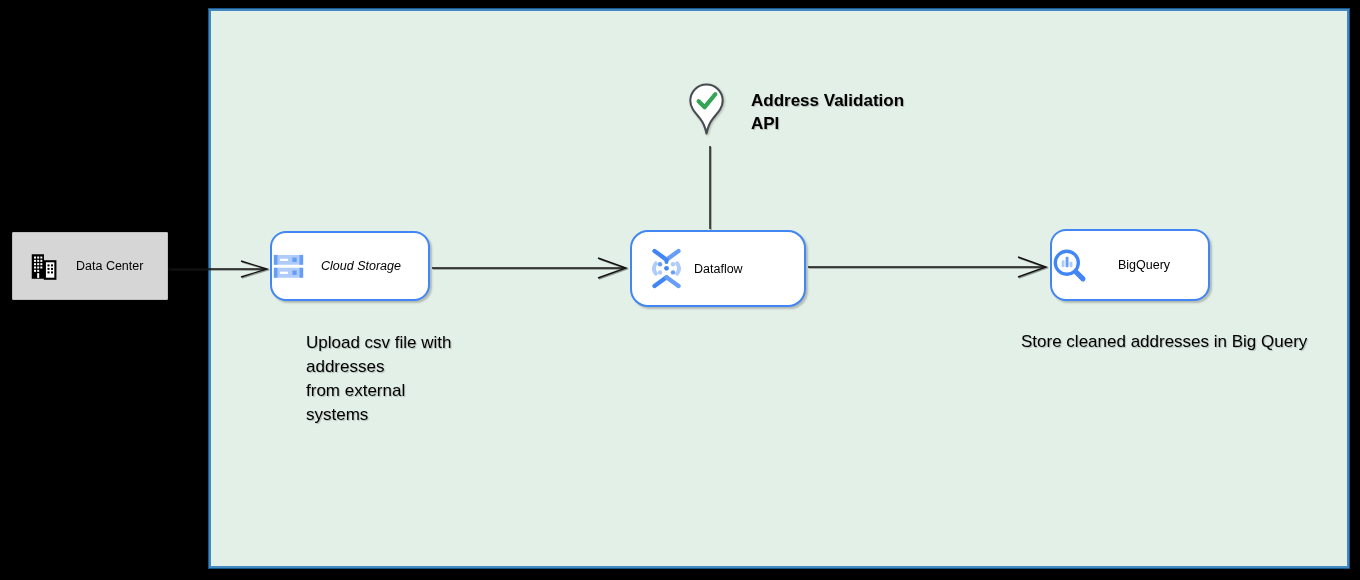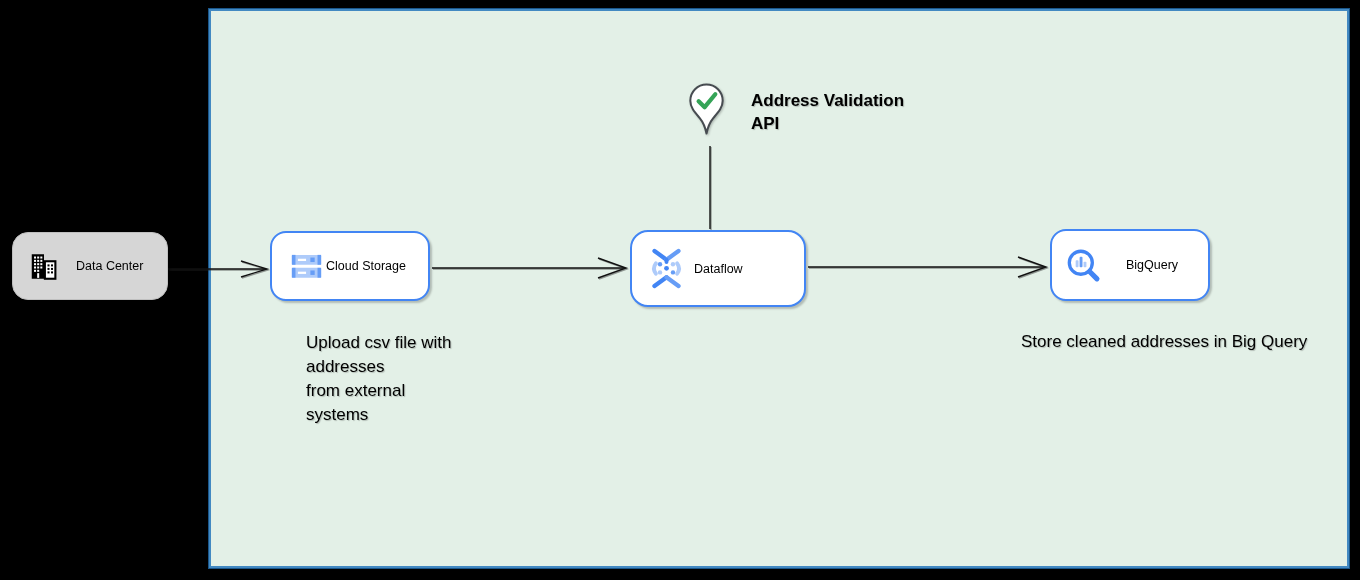--- a/index.html
+++ b/index.html
@@ -41,38 +41,38 @@
     border: 2px solid var(--node-border);
     box-shadow: 2px 2px 2px rgba(0,0,0,0.22);
   }
   .node .label {
     font-size: 12.5px;
     color: var(--text-color);
     white-space: nowrap;
   }
   .node-datacenter {
     left: 12px; top: 232px; width: 156px; height: 68px;
-    border-radius: 16px;
+    border-radius: 1px;
     background: var(--datacenter-fill);
     border: 1px solid var(--datacenter-border);
     padding-left: 17px; gap: 18px;
     box-shadow: 2px 2px 2px rgba(0,0,0,0.35);
     text-align: center;
   }
   .node-cloudstorage {
     left: 270px; top: 231px; width: 160px; height: 70px;
-    border-radius: 16px; padding-left: 19px; gap: 4px;
+    border-radius: 16px; padding-left: 1px; gap: 17px; font-style: italic;
   }
   .node-dataflow {
     left: 630px; top: 230px; width: 176px; height: 77px;
     border-radius: 18px; padding-left: 16px; gap: 9px;
   }
   .node-bigquery {
     left: 1050px; top: 229px; width: 160px; height: 72px;
-    border-radius: 16px; padding-left: 14px; gap: 23px;
+    border-radius: 16px; gap: 29px;
   }
   .icon { flex: 0 0 auto; display: block; }
   .pin {
     position: absolute;
     left: 688px; top: 81px;
     filter: drop-shadow(1.5px 1.5px 1px rgba(0,0,0,0.25));
   }
   .caption {
     position: absolute;
     font-size: 17px;

